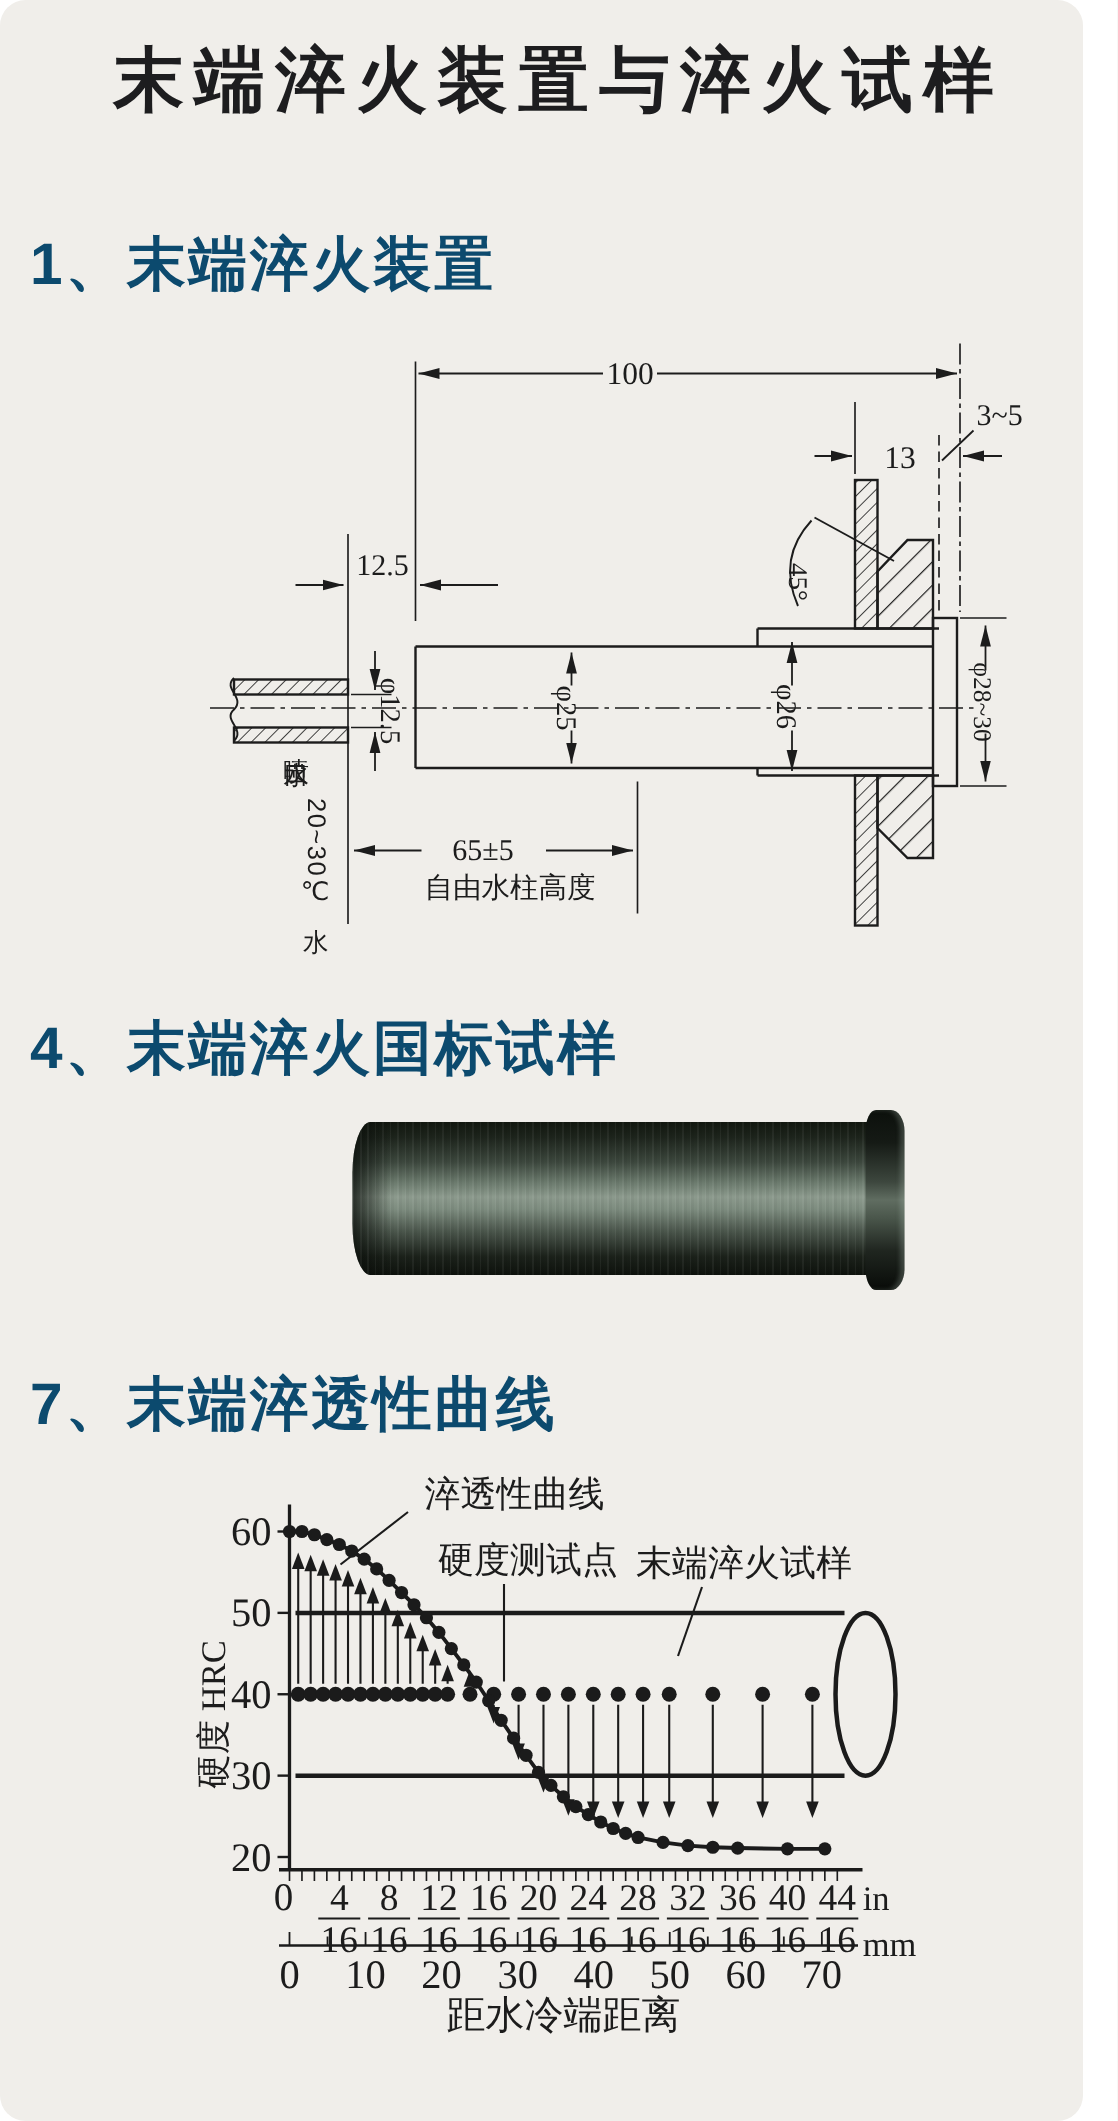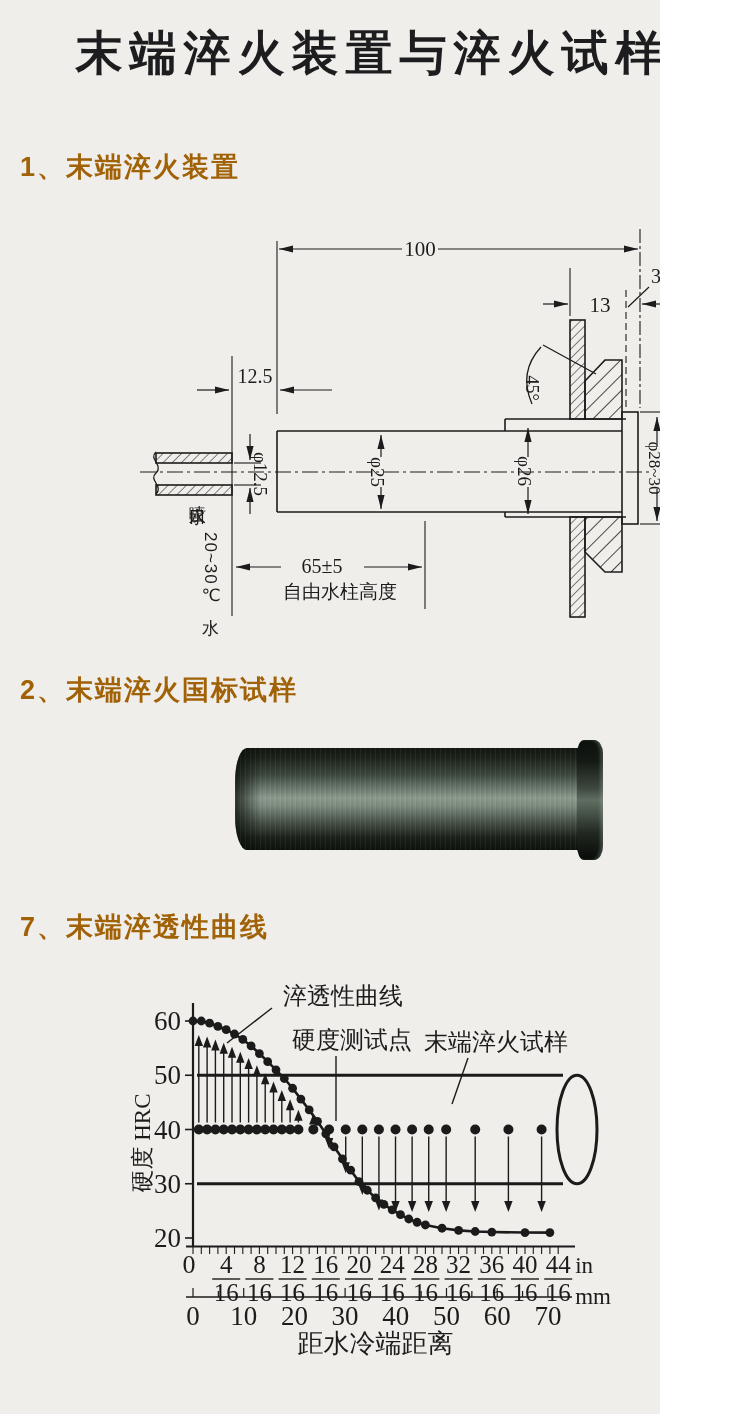--- a/index.html
+++ b/index.html
@@ -1,30 +1,31 @@
 <!DOCTYPE html>
 <html><head>
 <meta charset="utf-8">
 <style>
   html,body{margin:0;padding:0;}
   #page{
-    position:relative; width:660px; height:1414px;
+    position:relative; width:722px; height:1414px;
     background:#f0eeea; overflow:hidden;
     font-family:"Liberation Serif","DejaVu Serif",serif;
     color:#1c1c1c;
+    border-radius:17px;
   }
   .page-title{
     position:absolute; left:0; top:22px; width:745px;
     text-align:center; font-size:47px; font-weight:700;
     letter-spacing:7px; color:#1d1d1f;
     font-family:"Liberation Serif","DejaVu Serif",serif;
   }
   .sec-h{
-    position:absolute; left:20px; font-size:27px; font-weight:700;
-    letter-spacing:2px; color:#a16207;
+    position:absolute; left:20px; font-size:39px; font-weight:700;
+    letter-spacing:2px; color:#0c4a6e;
     font-family:"Liberation Sans","DejaVu Sans",sans-serif;
   }
   #sec1-h{top:149px;} #sec2-h{top:672px;} #sec3-h{top:909px;}
   svg{position:absolute; overflow:visible;}
   svg text{fill:#1c1c1c; font-family:"Liberation Serif","DejaVu Serif",serif;}
   .vtext{
     position:absolute; writing-mode:vertical-rl; text-orientation:mixed;
     font-size:17px; letter-spacing:3px; color:#1c1c1c;
     font-family:"Liberation Sans","DejaVu Sans",sans-serif;
   }
@@ -172,21 +173,21 @@
     <text x="518" y="471" font-size="19" text-anchor="middle" transform="rotate(90 518 471)">φ26</text>
     <text x="649" y="468" font-size="17" text-anchor="middle" transform="rotate(90 649 468)">φ28~30</text>
     <text x="526" y="388" font-size="18" text-anchor="middle" transform="rotate(90 526 388)">45°</text>
     <text x="322" y="573" font-size="20" text-anchor="middle">65±5</text>
     <text x="340" y="598" font-size="19" text-anchor="middle" style="font-family:'Liberation Sans','DejaVu Sans',sans-serif">自由水柱高度</text>
   </svg>
 
   <div class="vtext" id="nozzle-label">喷水口</div>
   <div class="vtext" id="water-label">20~30℃水</div>
 
-  <div class="sec-h" id="sec2-h">2、末端淬火国标试样</div>
+  <div class="sec-h" id="sec2-h">4、末端淬火国标试样</div>
 
   <div id="photo">
     <div id="photo-body"></div>
     <div id="photo-flange"></div>
   </div>
 
   <div class="sec-h" id="sec3-h">7、末端淬透性曲线</div>
 
   <svg id="chart" viewBox="110 975 635 400" style="left:110px;top:975px;width:635px;height:400px">
       <g>

